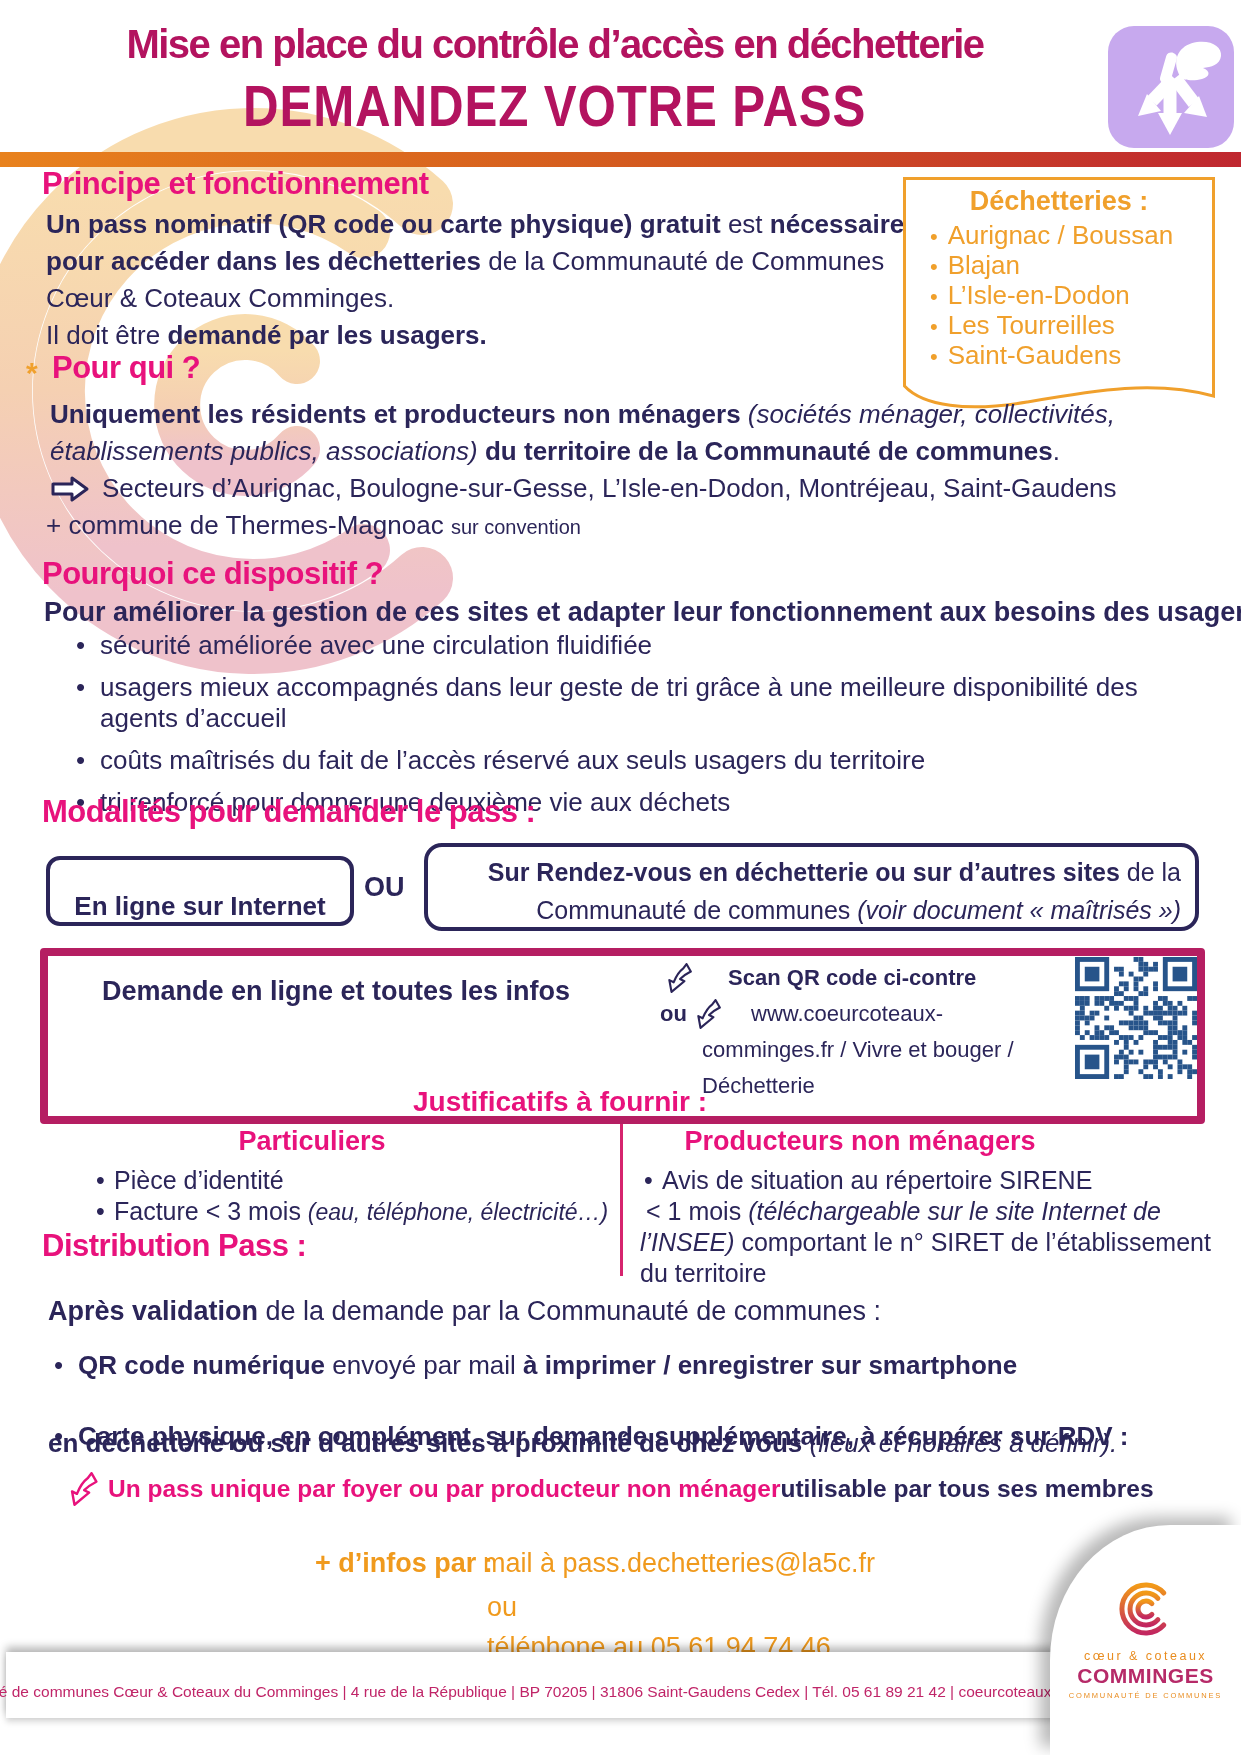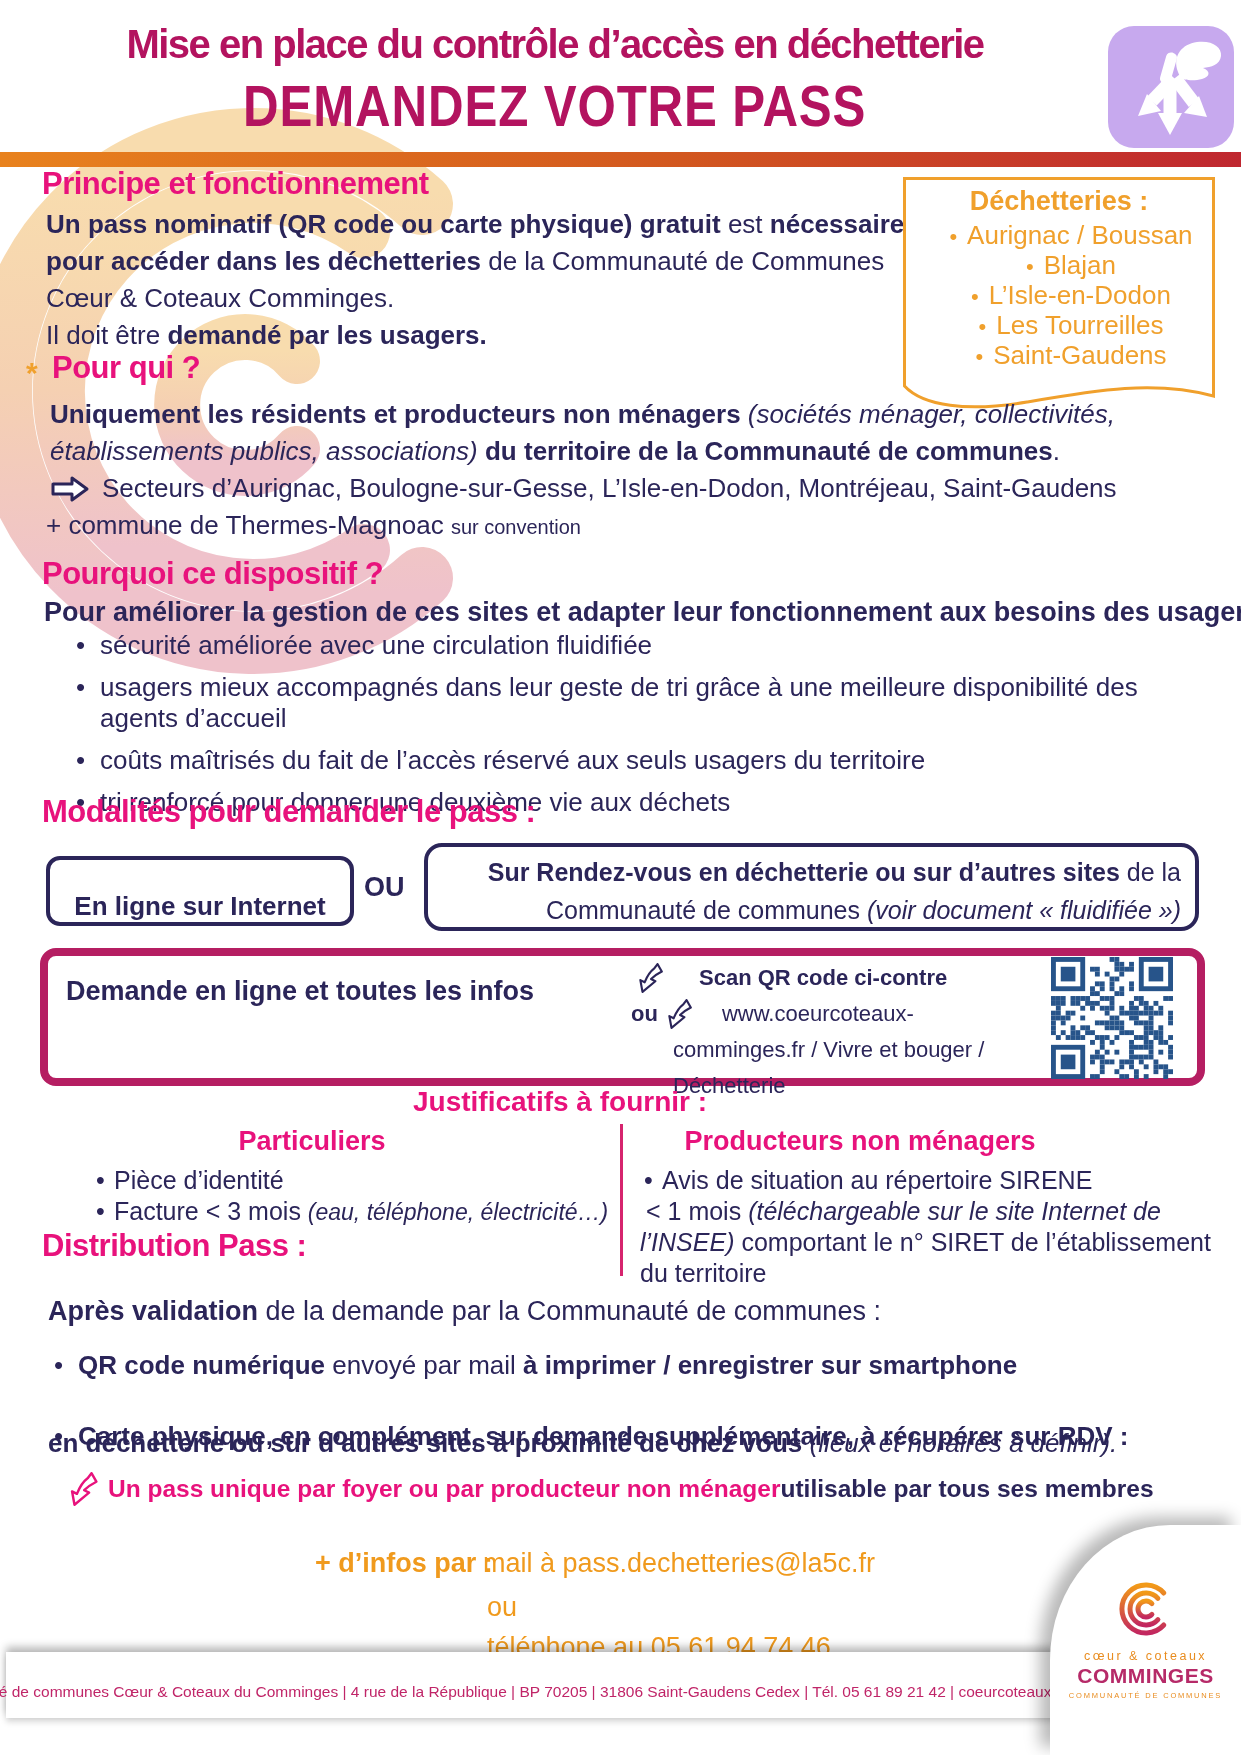--- a/index.html
+++ b/index.html
@@ -25,41 +25,41 @@
   .grad-bar{left:0;top:152px;width:1241px;height:15px;
             background:linear-gradient(90deg,#e8821e 0%,#d2571f 55%,#bf2730 100%);}
 
   .h-pink{color:#e8127c;font-weight:bold;font-size:31px;letter-spacing:-0.5px;white-space:nowrap;}
   .body-line{font-size:26px;line-height:37px;white-space:nowrap;}
 
   
   #dech-box{left:903px;top:177px;width:312px;}
   #dech-top{border:3px solid #f0a02c;border-bottom:none;background:#fff;padding:4px 0 0 0;min-height:168px;}
   #dech-title{text-align:center;font-size:27px;font-weight:bold;color:#f0a02c;margin:2px 0 4px 0;}
-  #dech-box ul{list-style:none;margin:0;padding:0 0 0 24px;text-align:center;}
+  #dech-box ul{list-style:none;margin:0;padding:0 0 0 24px;}
   #dech-box li{font-size:26px;line-height:29px;color:#f0a02c;white-space:nowrap;}
   #dech-box li::before{content:"•";margin-right:10px;font-size:22px;}
   #dech-wave{display:block;margin-top:-1px;}
 
   
   .blt{position:relative;padding-left:28px;}
   .blt::before{content:"•";position:absolute;left:4px;top:0;color:#2b2559;}
 
   
   .boxA{left:46px;top:856px;width:300px;height:62px;border:4px solid #2b2559;border-radius:14px;
         display:flex;align-items:flex-end;justify-content:center;background:#fff;
         font-size:26px;font-weight:bold;}
   .ou-lbl{left:364px;top:872px;font-size:27px;font-weight:800;}
   .boxB{left:424px;top:843px;width:775px;height:88px;border:4px solid #2b2559;border-radius:18px;
         background:#fff;padding:6px 14px;box-sizing:border-box;text-align:right;}
   .boxB .body-line{font-size:25px;line-height:38px;}
 
   
-  .demande-box{left:40px;top:948px;width:1165px;height:138px;border:8px solid #b51e62;border-radius:16px;
-               background:#fff;box-sizing:border-box;display:flex;}
+  .demande-box{left:40px;top:948px;width:1165px;height:176px;border:8px solid #b51e62;border-radius:4px;
+               background:#fff;box-sizing:border-box;display:flex;padding-left:36px;}
   .dem-left{width:565px;padding:20px 0 0 18px;}
   .dem-left .l1{font-size:27px;font-weight:bold;white-space:nowrap;}
   .dem-left .l2{font-size:23px;font-weight:bold;font-style:italic;padding:8px 0 0 30px;white-space:nowrap;}
   .dem-mid{width:420px;padding-top:4px;font-size:22px;line-height:36px;}
   .dem-row{display:flex;align-items:center;white-space:nowrap;}
   .pointer-icon{width:26px;height:30px;flex:0 0 auto;}
   .dem-indent{padding-left:66px;white-space:nowrap;}
   .qr-wrap{flex:1;display:flex;justify-content:flex-start;padding-top:1px;}
 
   
@@ -208,21 +208,21 @@
 
   <div class="abs boxA">
     <span>En ligne sur Internet</span>
   </div>
   <div class="abs ou-lbl">OU</div>
   <div class="abs boxB">
     <div class="body-line">
       <span class="b">Sur Rendez-vous en déchetterie ou sur d’autres sites</span><span> de la</span>
     </div>
     <div class="body-line">
-      <span>Communauté de communes </span><span class="i">(voir document « fluidifiée »)</span>
+      <span>Communauté de communes </span><span class="i">(voir document « maîtrisés »)</span>
     </div>
   </div>
 
   <div class="abs demande-box">
     <div class="dem-left">
       <div class="l1">Demande en ligne et toutes les infos</div>
     </div>
     <div class="dem-mid">
       <div class="dem-row">
         <svg class="pointer-icon" viewBox="0 0 24 28" style="color:#2b2559;margin:0 36px 0 6px;">

